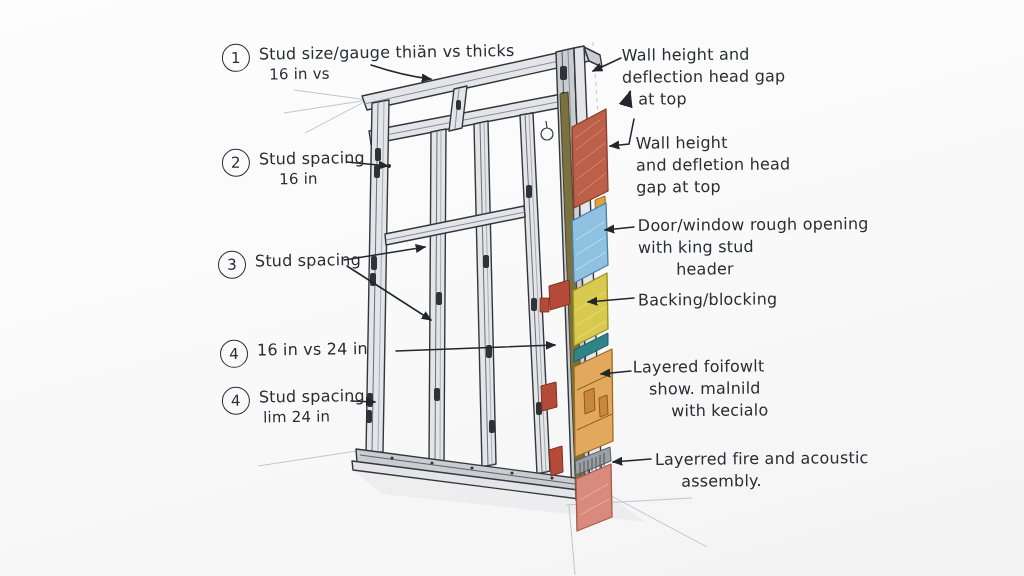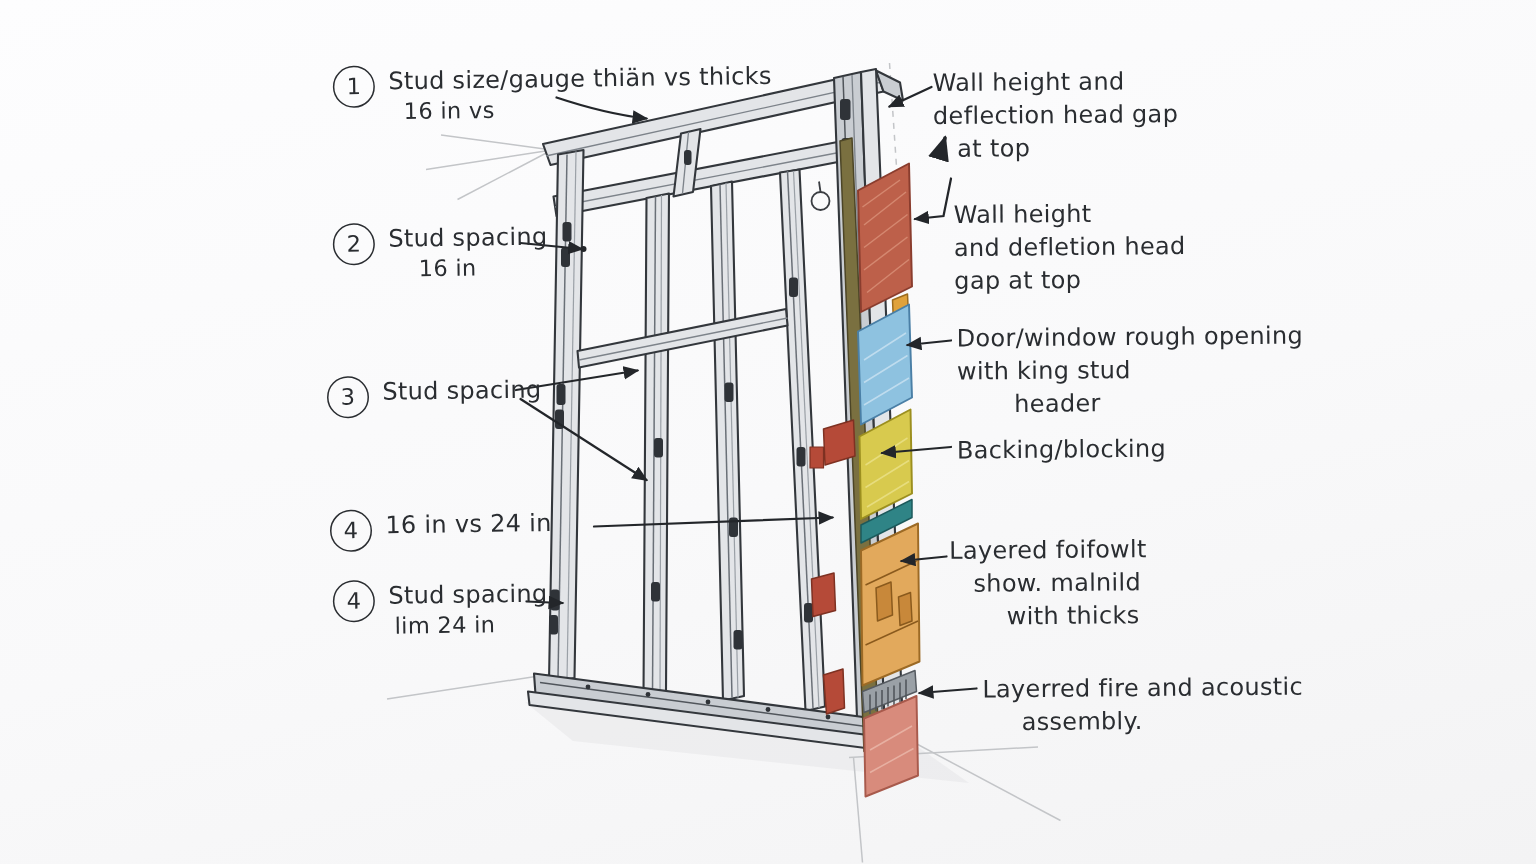--- a/index.html
+++ b/index.html
@@ -258,21 +258,21 @@
   </div>
 
   <div class="rlbl" style="left:638px;top:289px;">
     <div>Backing/blocking</div>
 
   </div>
 
   <div class="rlbl" style="left:633px;top:356px;">
     <div>Layered foifowlt</div>
     <div class="ind1">show. malnild</div>
-    <div class="ind2">with thicks</div>
+    <div class="ind2">with kecialo</div>
   </div>
 
   <div class="rlbl" style="left:655px;top:448px;">
     <div>Layerred fire and acoustic</div>
     <div class="ind3">assembly.</div>
 
   </div>
 
 </div>
 

